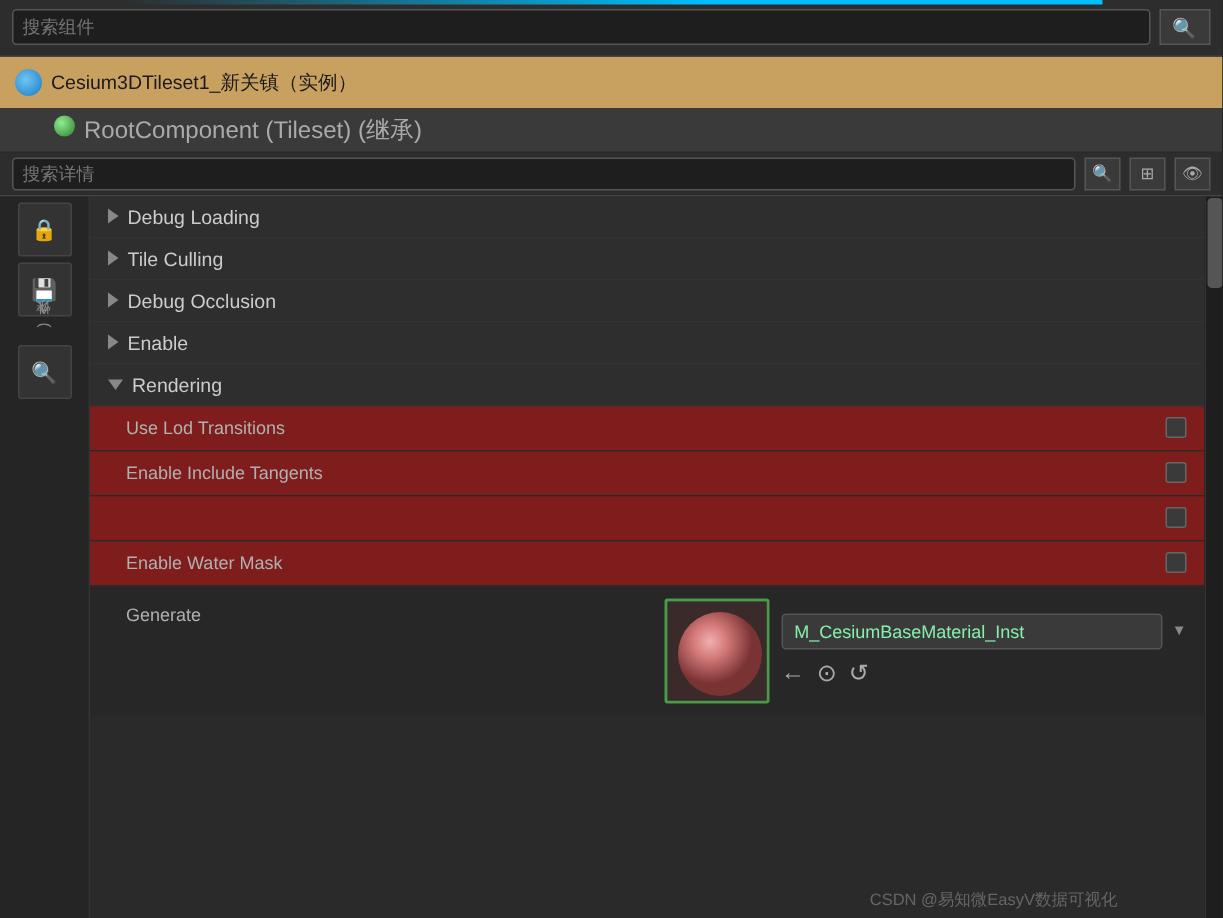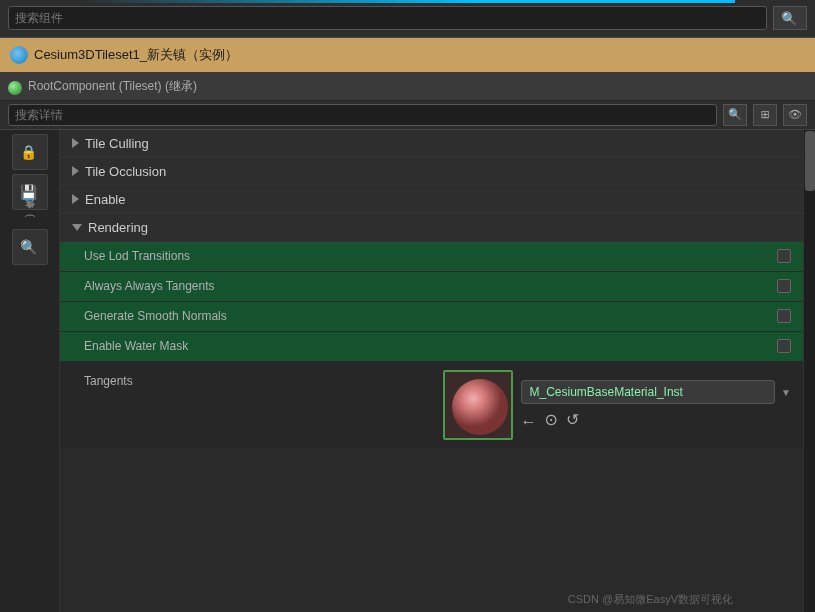--- a/index.html
+++ b/index.html
@@ -71,25 +71,25 @@
       width: 18px;
       height: 18px;
       background: radial-gradient(circle at 40% 40%, #6ec6f5, #1a7abf);
       border-radius: 50%;
       display: inline-block;
       flex-shrink: 0;
     }
 
     .sub-component-row {
       display: flex;
-      align-items: flex-end;
-      padding: 5px 10px 5px 8px;
+      align-items: flex-start;
+      padding: 5px 10px 5px 36px;
       background: #3a3a3a;
       color: #aaa;
-      font-size: 12px;
+      font-size: 16px;
       gap: 6px;
       height: 30px;
       border-bottom: 1px solid #2a2a2a;
     }
 
     .sub-component-icon {
       width: 14px;
       height: 14px;
       background: radial-gradient(circle at 35% 35%, #90ee90, #2e7d2e);
       border-radius: 50%;
@@ -220,21 +220,21 @@
       color: #cccccc;
       font-size: 13px;
     }
 
     .property-row {
       display: flex;
       align-items: center;
       padding: 5px 12px 5px 24px;
       border-bottom: 1px solid #2a2a2a;
       min-height: 30px;
-      background: #14532d;
+      background: #7f1d1d;
       justify-content: flex-end;
     }
 
     .property-label {
       flex: 1;
       color: #b0b0b0;
       font-size: 12px;
     }
 
     .property-value {
@@ -325,21 +325,21 @@
       width: 10px;
       height: 60px;
       background: #555;
       border-radius: 3px;
       margin: 1px;
     }
 
     .watermark {
       position: absolute;
       bottom: 5px;
-      right: 82px;
+      right: 70px;
       color: #666;
       font-size: 11px;
     }
 
     .top-progress {
       height: 3px;
       background: linear-gradient(to right, transparent 0%, #00bfff 60%, #00bfff 100%);
       position: absolute;
       top: 0;
       left: 80px;
@@ -393,69 +393,72 @@
         <div class="sidebar-btn">🔒</div>
         <div class="sidebar-btn">💾</div>
         <div class="sidebar-label">永久性)</div>
         <div style="margin-top: 8px;" class="sidebar-btn">🔍</div>
       </div>
 
       <div class="properties-panel">
 
         <div class="section-header">
           <div class="triangle-right"></div>
-          <span class="section-label">Tile Culling</span>
-        </div>
-
+          <span class="section-label">Debug Loading</span>
+        </div>
 
         <div class="section-header">
           <div class="triangle-right"></div>
-          <span class="section-label">Tile Occlusion</span>
+          <span class="section-label">Tile Culling</span>
+        </div>
+
+        <div class="section-header">
+          <div class="triangle-right"></div>
+          <span class="section-label">Debug Occlusion</span>
         </div>
 
         <div class="section-header">
           <div class="triangle-right"></div>
           <span class="section-label">Enable</span>
         </div>
 
         <div class="section-header">
           <div class="triangle-down"></div>
           <span class="section-label">Rendering</span>
         </div>
 
         <div class="property-row">
           <span class="property-label">Use Lod Transitions</span>
           <div class="property-value">
             <div class="checkbox"></div>
           </div>
         </div>
 
         <div class="property-row">
-          <span class="property-label">Always Always Tangents</span>
+          <span class="property-label">Enable Include Tangents</span>
           <div class="property-value">
             <div class="checkbox"></div>
           </div>
         </div>
 
         <div class="property-row">
-          <span class="property-label">Generate Smooth Normals</span>
           <div class="property-value">
             <div class="checkbox"></div>
           </div>
         </div>
 
         <div class="property-row">
           <span class="property-label">Enable Water Mask</span>
           <div class="property-value">
             <div class="checkbox"></div>
           </div>
         </div>
 
         <div class="material-row">
-          <span class="property-label" style="align-self: flex-start; padding-top: 4px;">Tangents</span>
+          <span class="property-label" style="align-self: flex-start; padding-top: 4px;">Generate</span>
           <div style="display: flex; flex-direction: column; gap: 6px; flex: 1;">
 
             <div style="display: flex; align-items: center; gap: 8px;">
 
               <div class="material-preview">
                 <svg width="70" height="70" viewBox="0 0 70 70">
                   <rect width="70" height="70" fill="#3a2a2a"></rect>
                   <defs>
                     <radialGradient id="sphereGrad" cx="38%" cy="35%" r="50%">
                       <stop offset="0%" stop-color="#f0b0b0"></stop>

